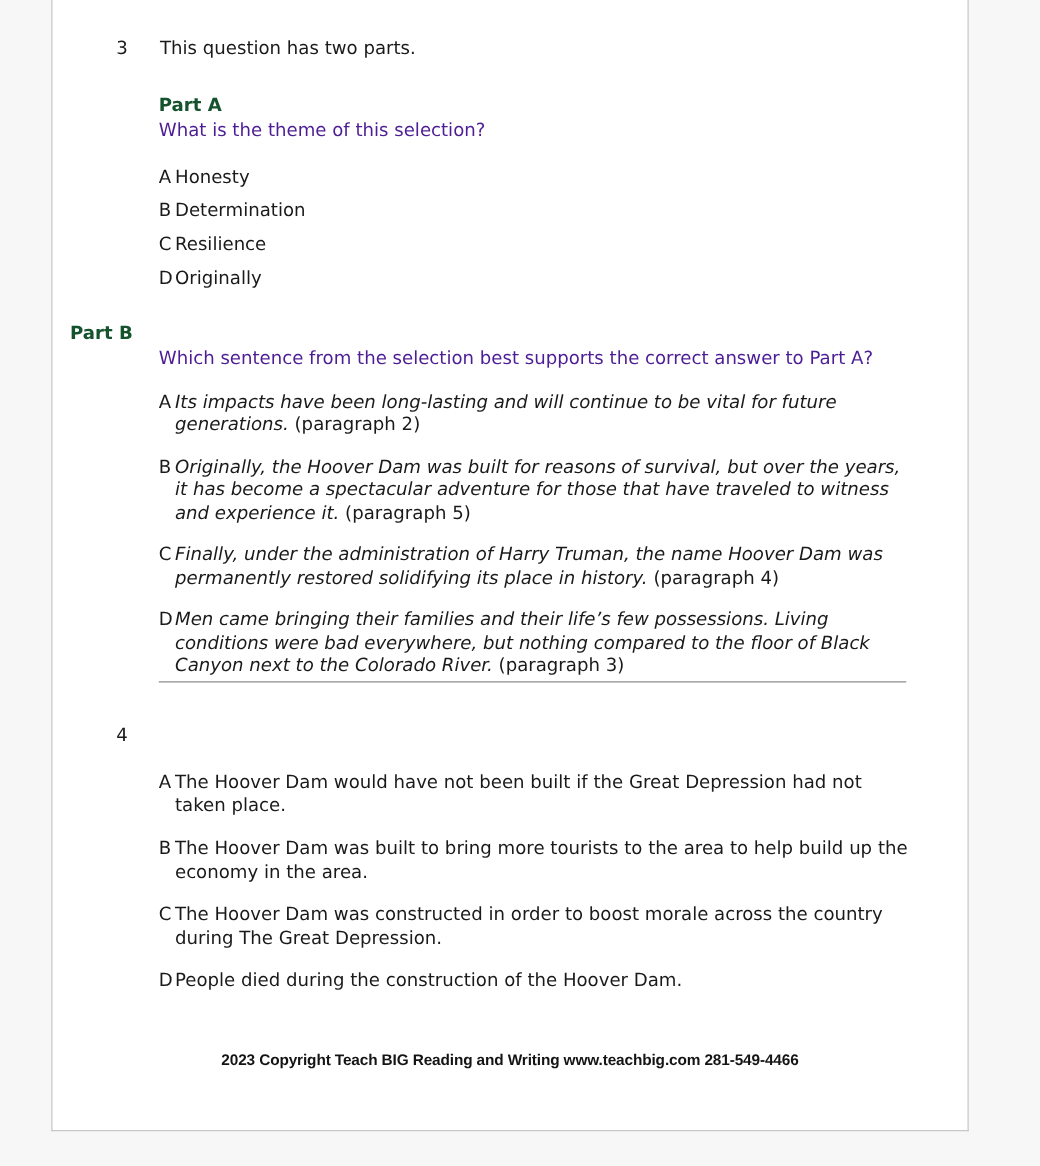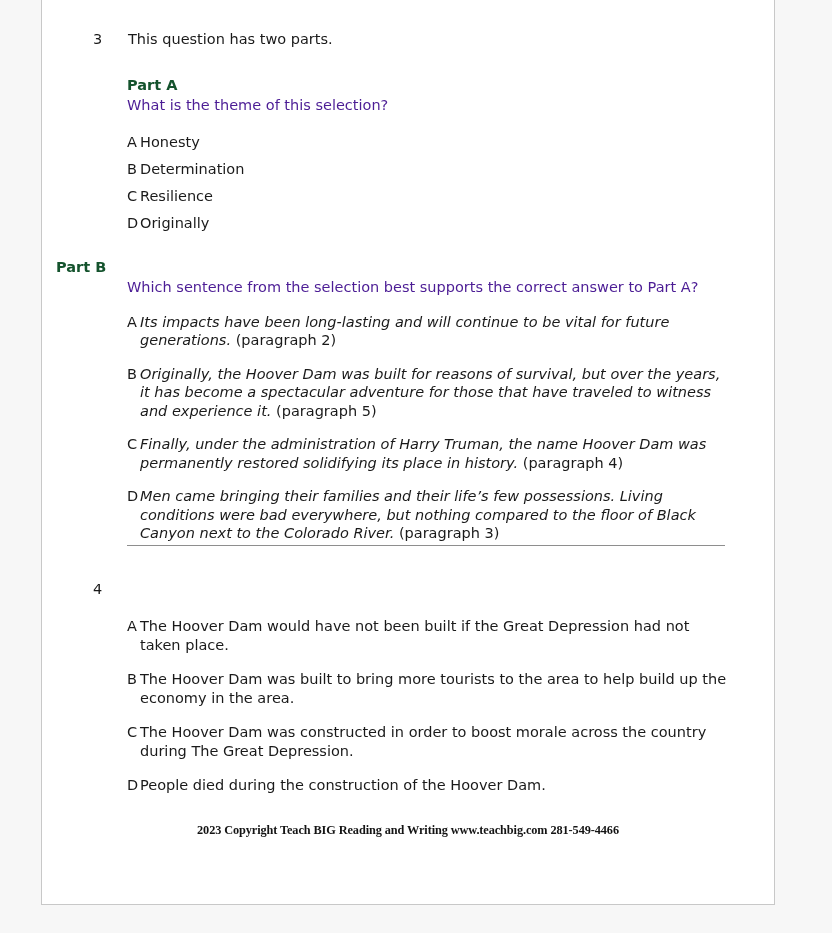--- a/index.html
+++ b/index.html
@@ -189,16 +189,16 @@
       <div class="choice" style="margin-top:16px;">
         <span class="choice-letter">C</span>
         <span class="choice-text">The Hoover Dam was constructed in order to boost morale across the country during The Great Depression.</span>
       </div>
       <div class="choice" style="margin-top:16px;">
         <span class="choice-letter">D</span>
         <span class="choice-text">People died during the construction of the Hoover Dam.</span>
       </div>
     </div>
 
-    <div class="footer-note" style="top:824px;font-family:Liberation Serif, serif;">2023 Copyright Teach BIG Reading and Writing www.teachbig.com 281-549-4466</div>
+    <div class="footer-note" style="top:842px;">2023 Copyright Teach BIG Reading and Writing www.teachbig.com 281-549-4466</div>
 
   </div>
 </div>
 
 </body></html>

